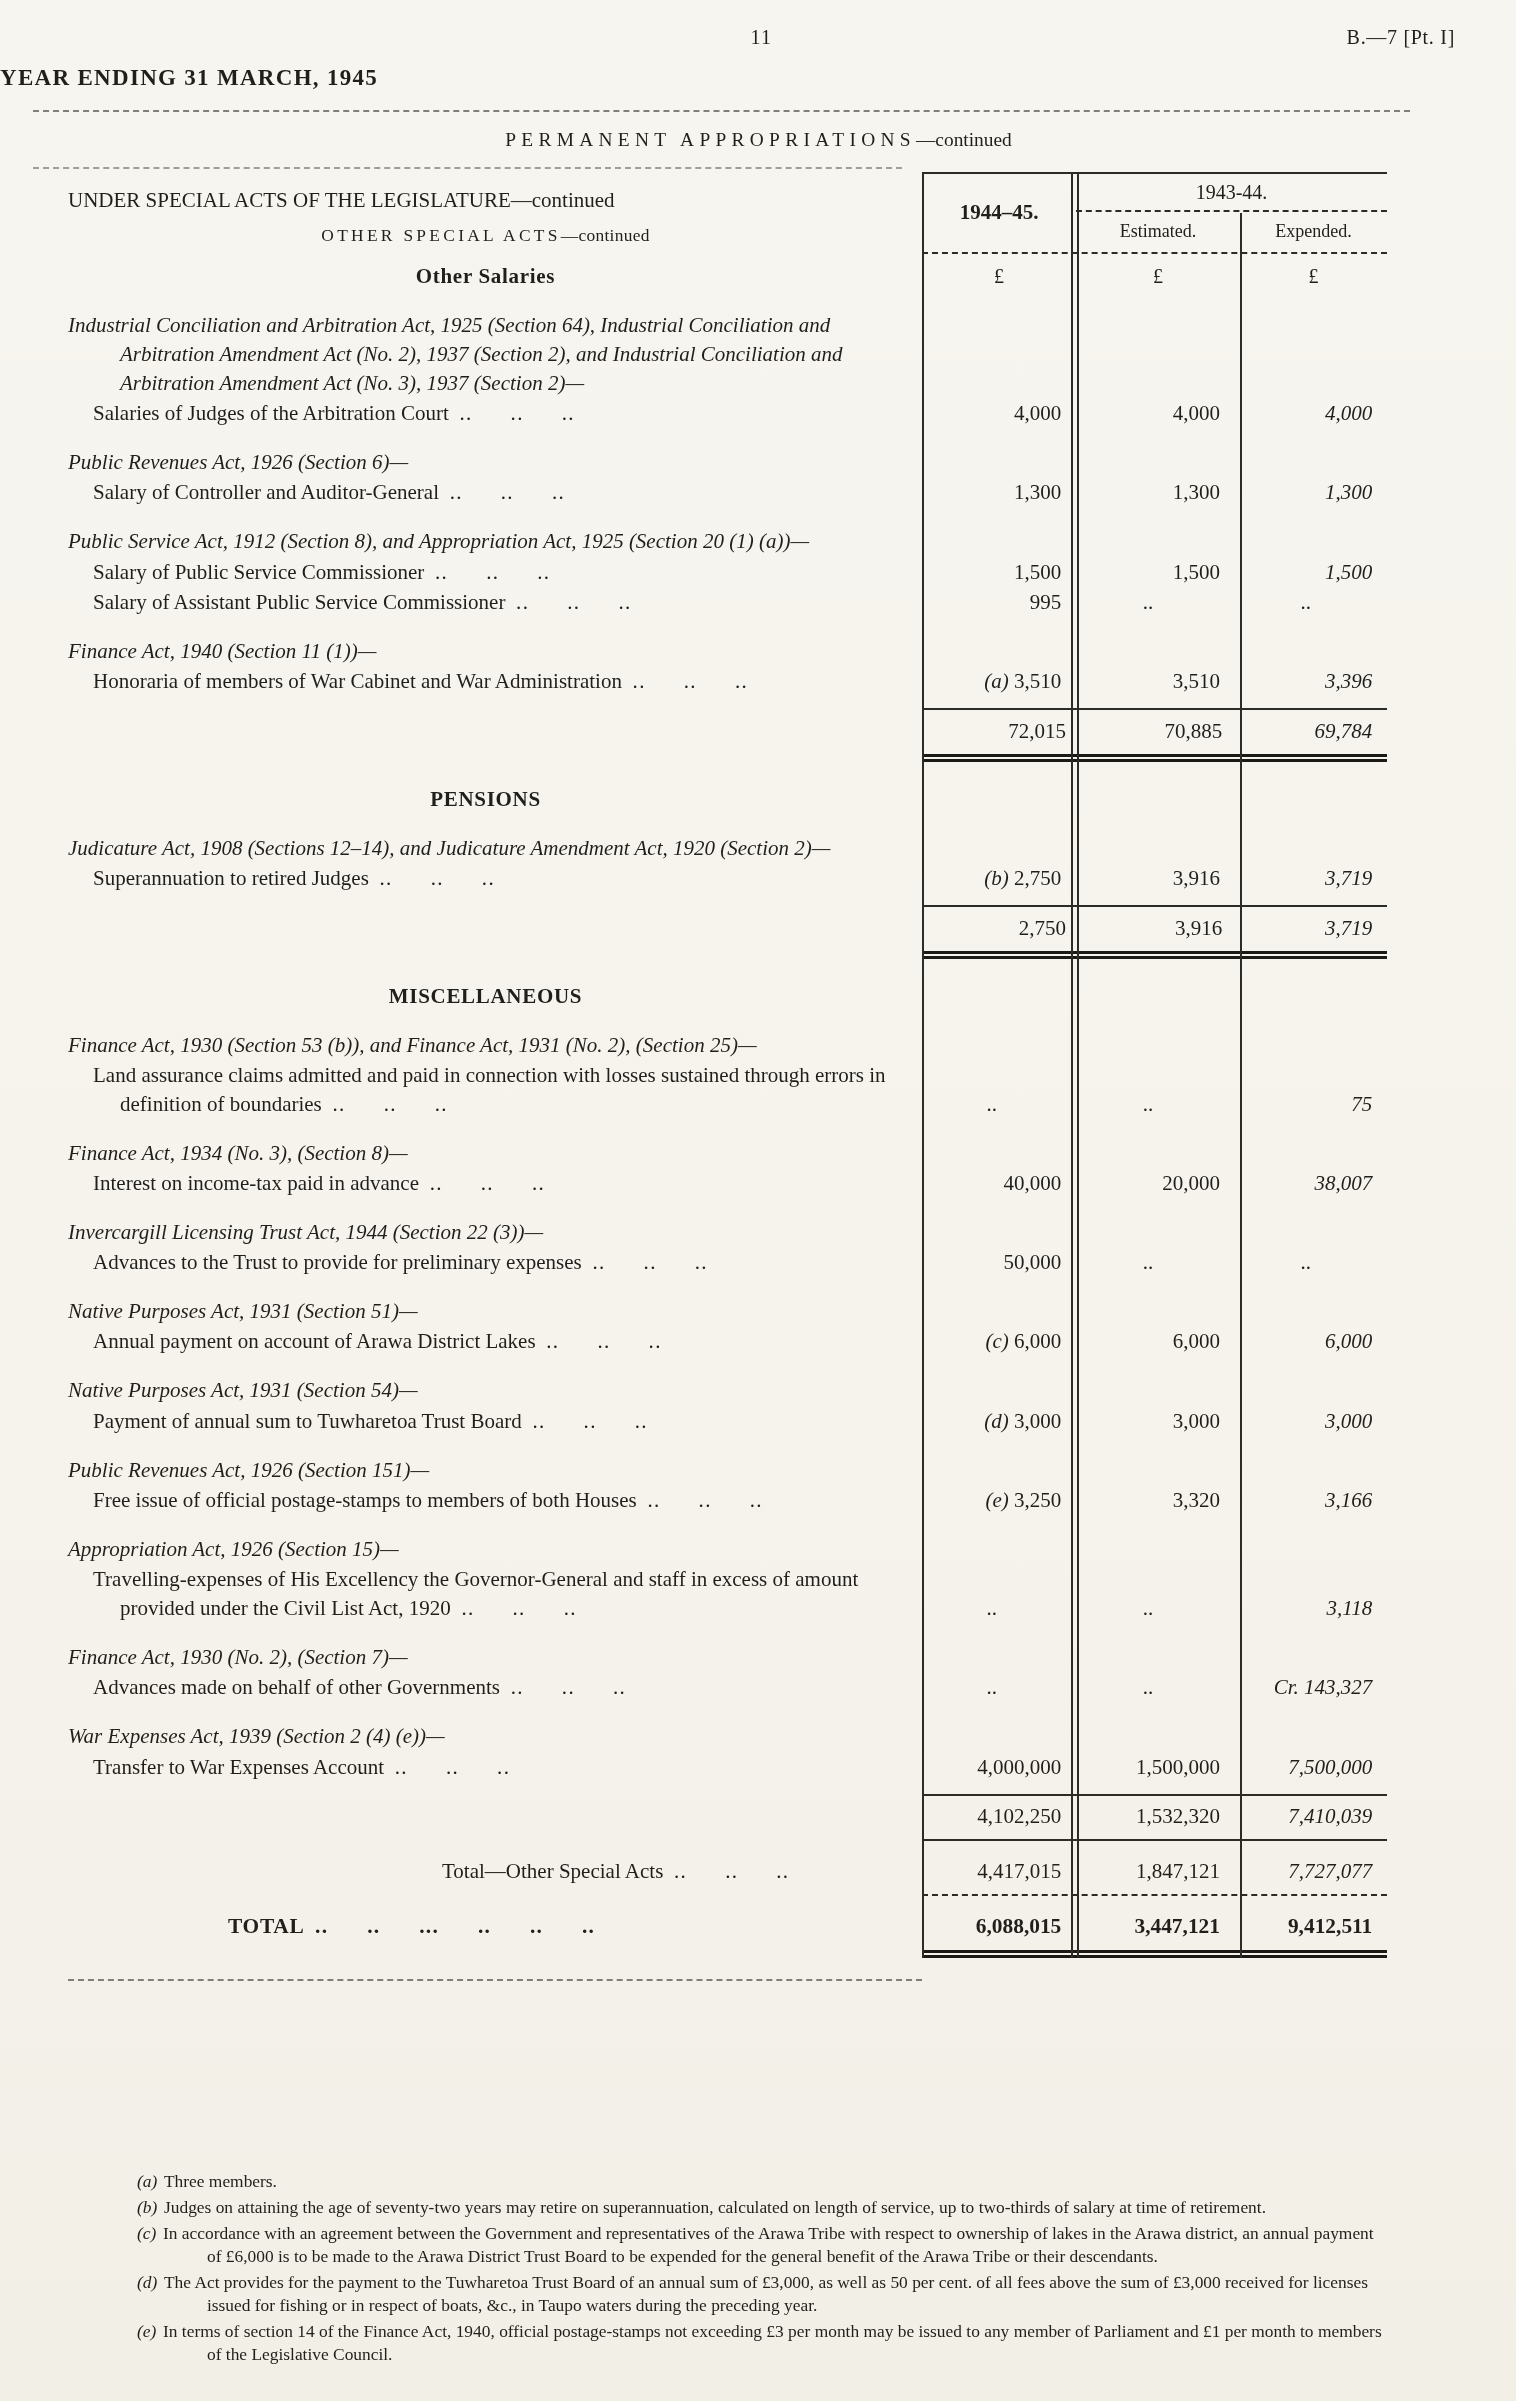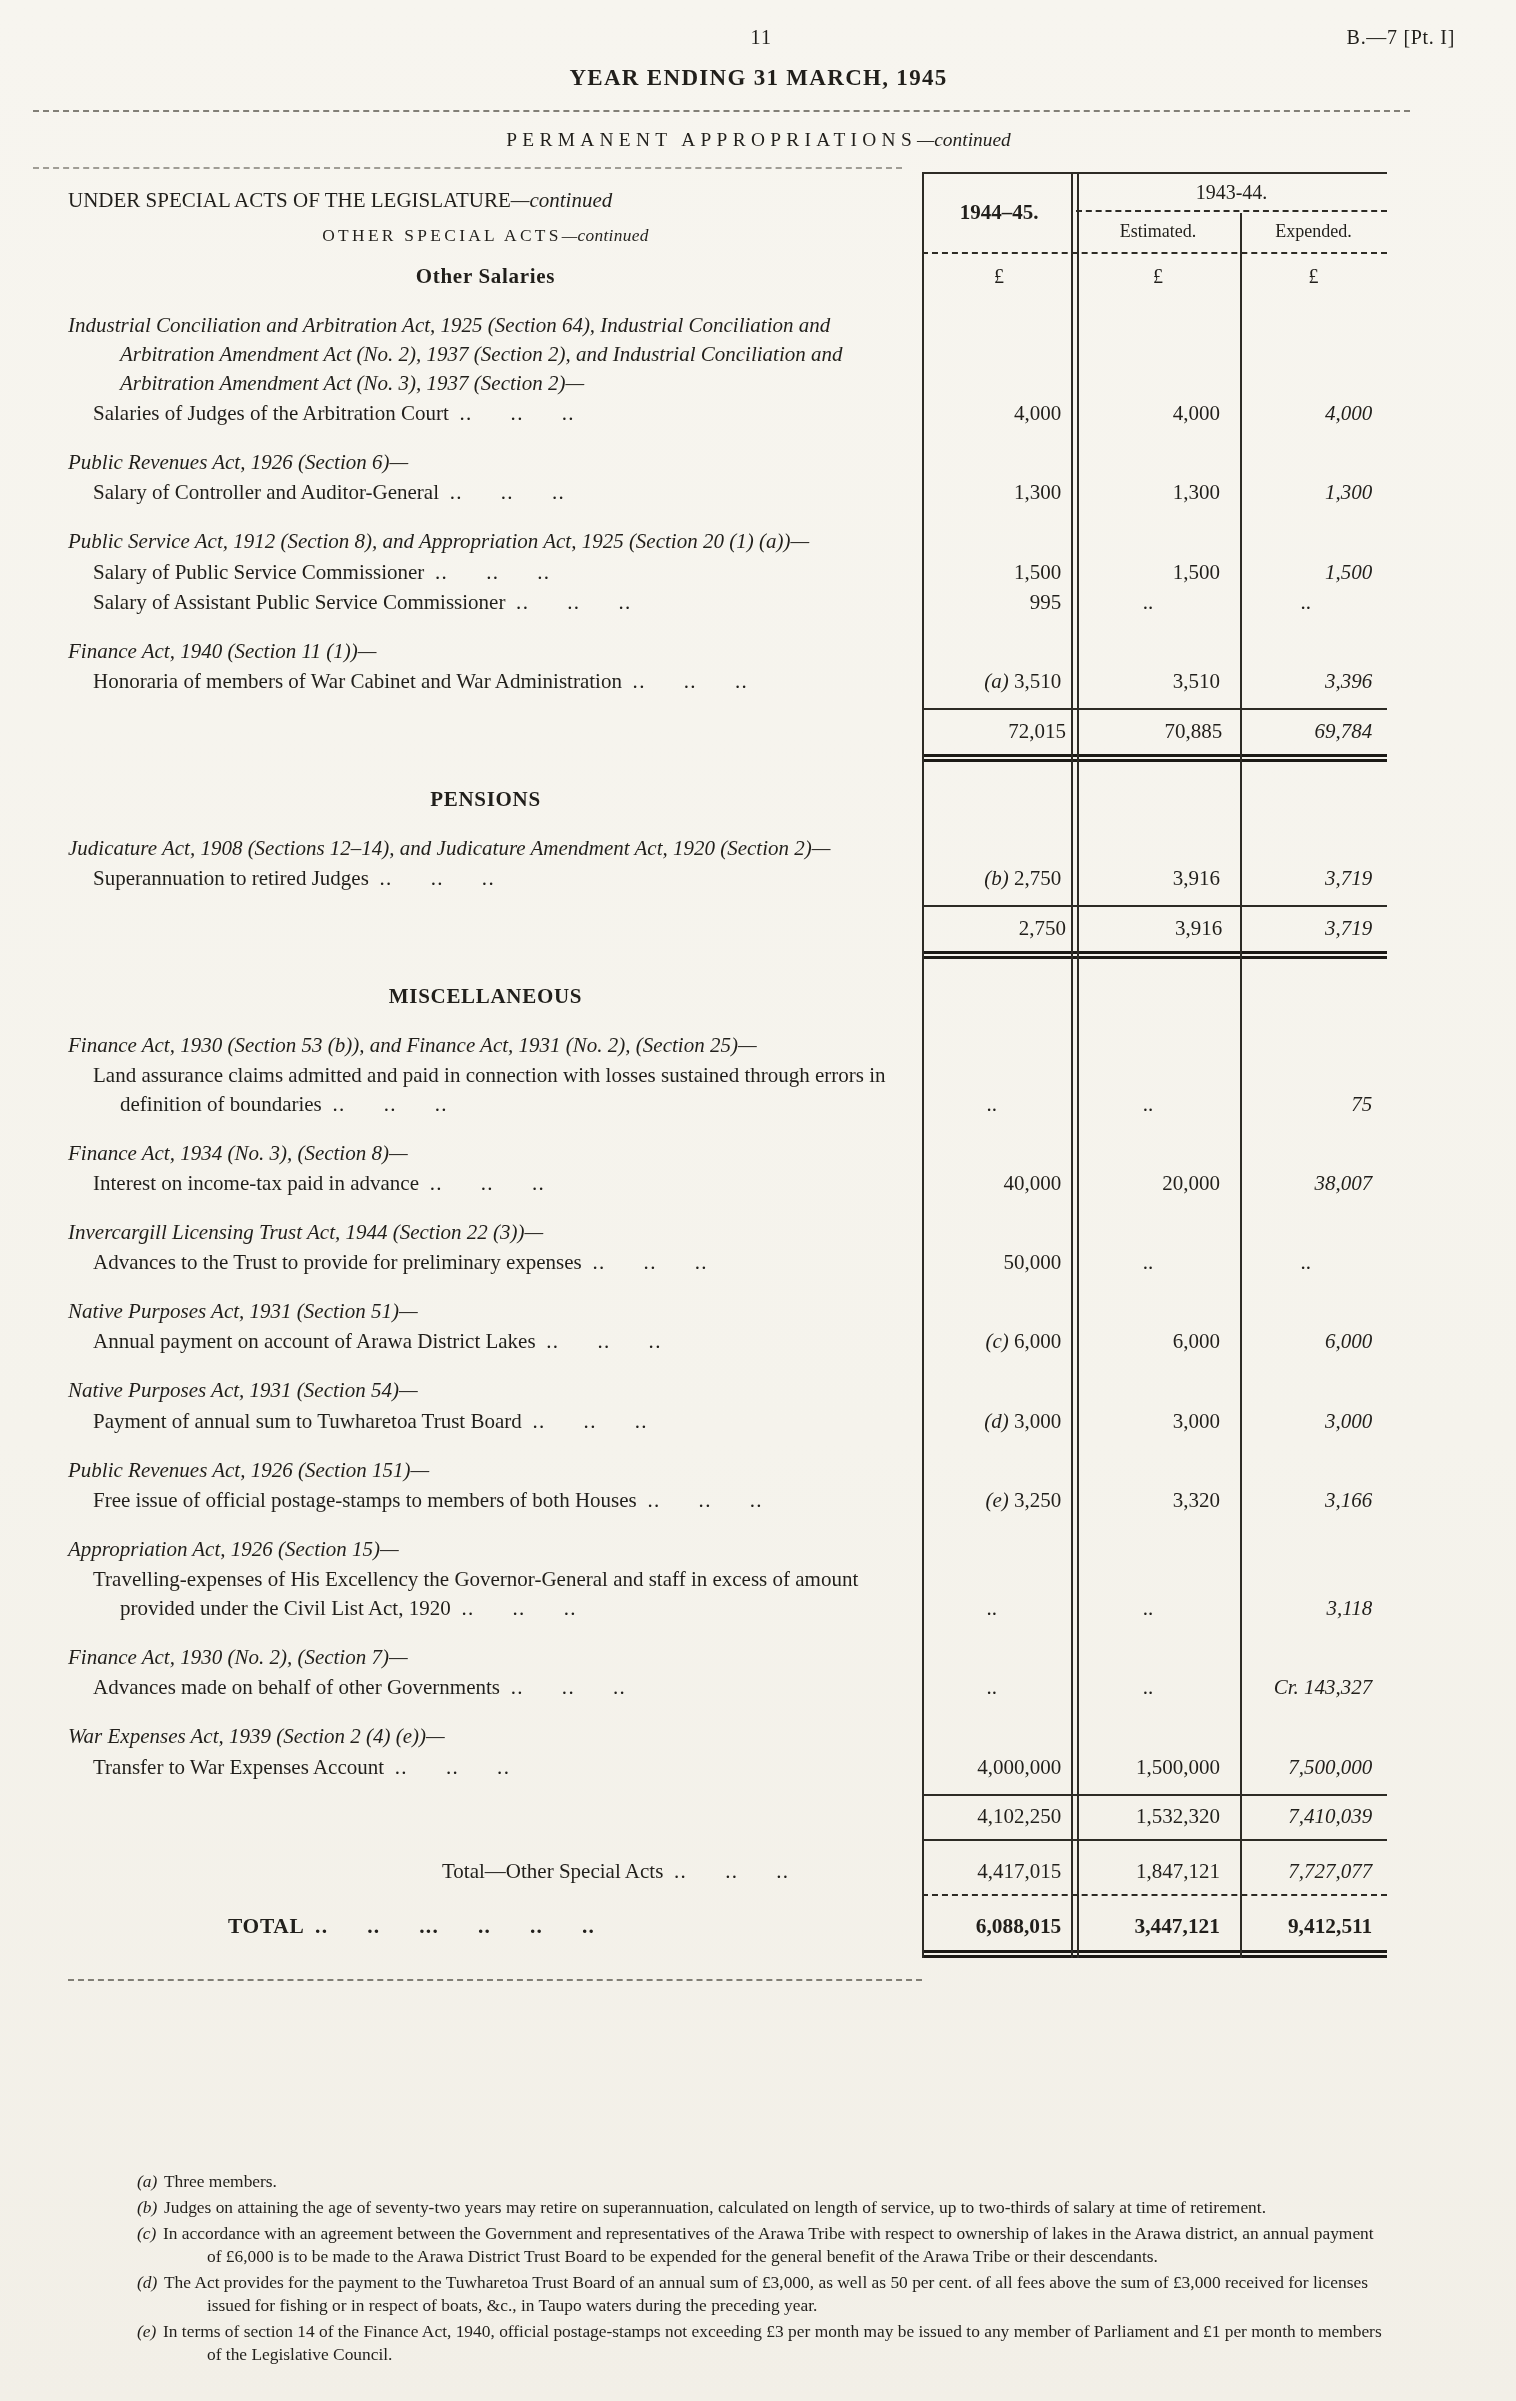--- a/index.html
+++ b/index.html
@@ -7,25 +7,25 @@
   .page {
     position:relative; width:1517px; height:2401px; margin:0 auto;
     background:linear-gradient(180deg,#f7f5ef 0%, #f5f3ec 60%, #f2efe7 100%);
     color:#211f1b; font-family:"Liberation Serif","DejaVu Serif",serif;
     font-size:21px; line-height:1.38; display:flex; flex-direction:column; overflow:hidden;
   }
   
   .page-head { display:grid; grid-template-columns:1fr auto 1fr; align-items:baseline; padding:24px 62px 0 68px; flex-shrink:0; }
   .page-num { grid-column:2; font-size:20px; letter-spacing:1.3px; }
   .doc-ref { justify-self:end; font-size:20px; letter-spacing:0.7px; }
-  .title { text-align:center; font-weight:bold; font-size:23px; letter-spacing:1.3px; margin-top:10.7px; flex-shrink:0; }
+  .title { font-weight:bold; font-size:23px; letter-spacing:1.3px; margin-top:10.7px; flex-shrink:0; }
   .rule-full { border-top:2px dashed #514e45; opacity:.7; margin:16px 107px 0 33px; flex-shrink:0; }
   .perm-line { text-align:center; margin-top:14.7px; font-size:19.4px; flex-shrink:0; }
   .perm-caps { letter-spacing:5.3px; }
-  .cont { font-style:italic; }
+  .cont { }
   .rule-partial { border-top:2px dashed #5a574d; opacity:.55; margin:13.4px 0 0 33px; width:869px; flex-shrink:0; }
 
   
   .table-wrap { margin:2.7px 0 0 68px; width:1319px; flex-shrink:0; }
   .grid { position:relative; }
   .vrule { position:absolute; top:2.7px; bottom:0; width:2px; background:#2d2b25; }
   .v1 { left:854px; }
   .v2 { left:1003px; width:8px; background:transparent; border-left:2px solid #2d2b25; border-right:2px solid #2d2b25; }
   .v3 { left:1172px; top:41px; }
 

